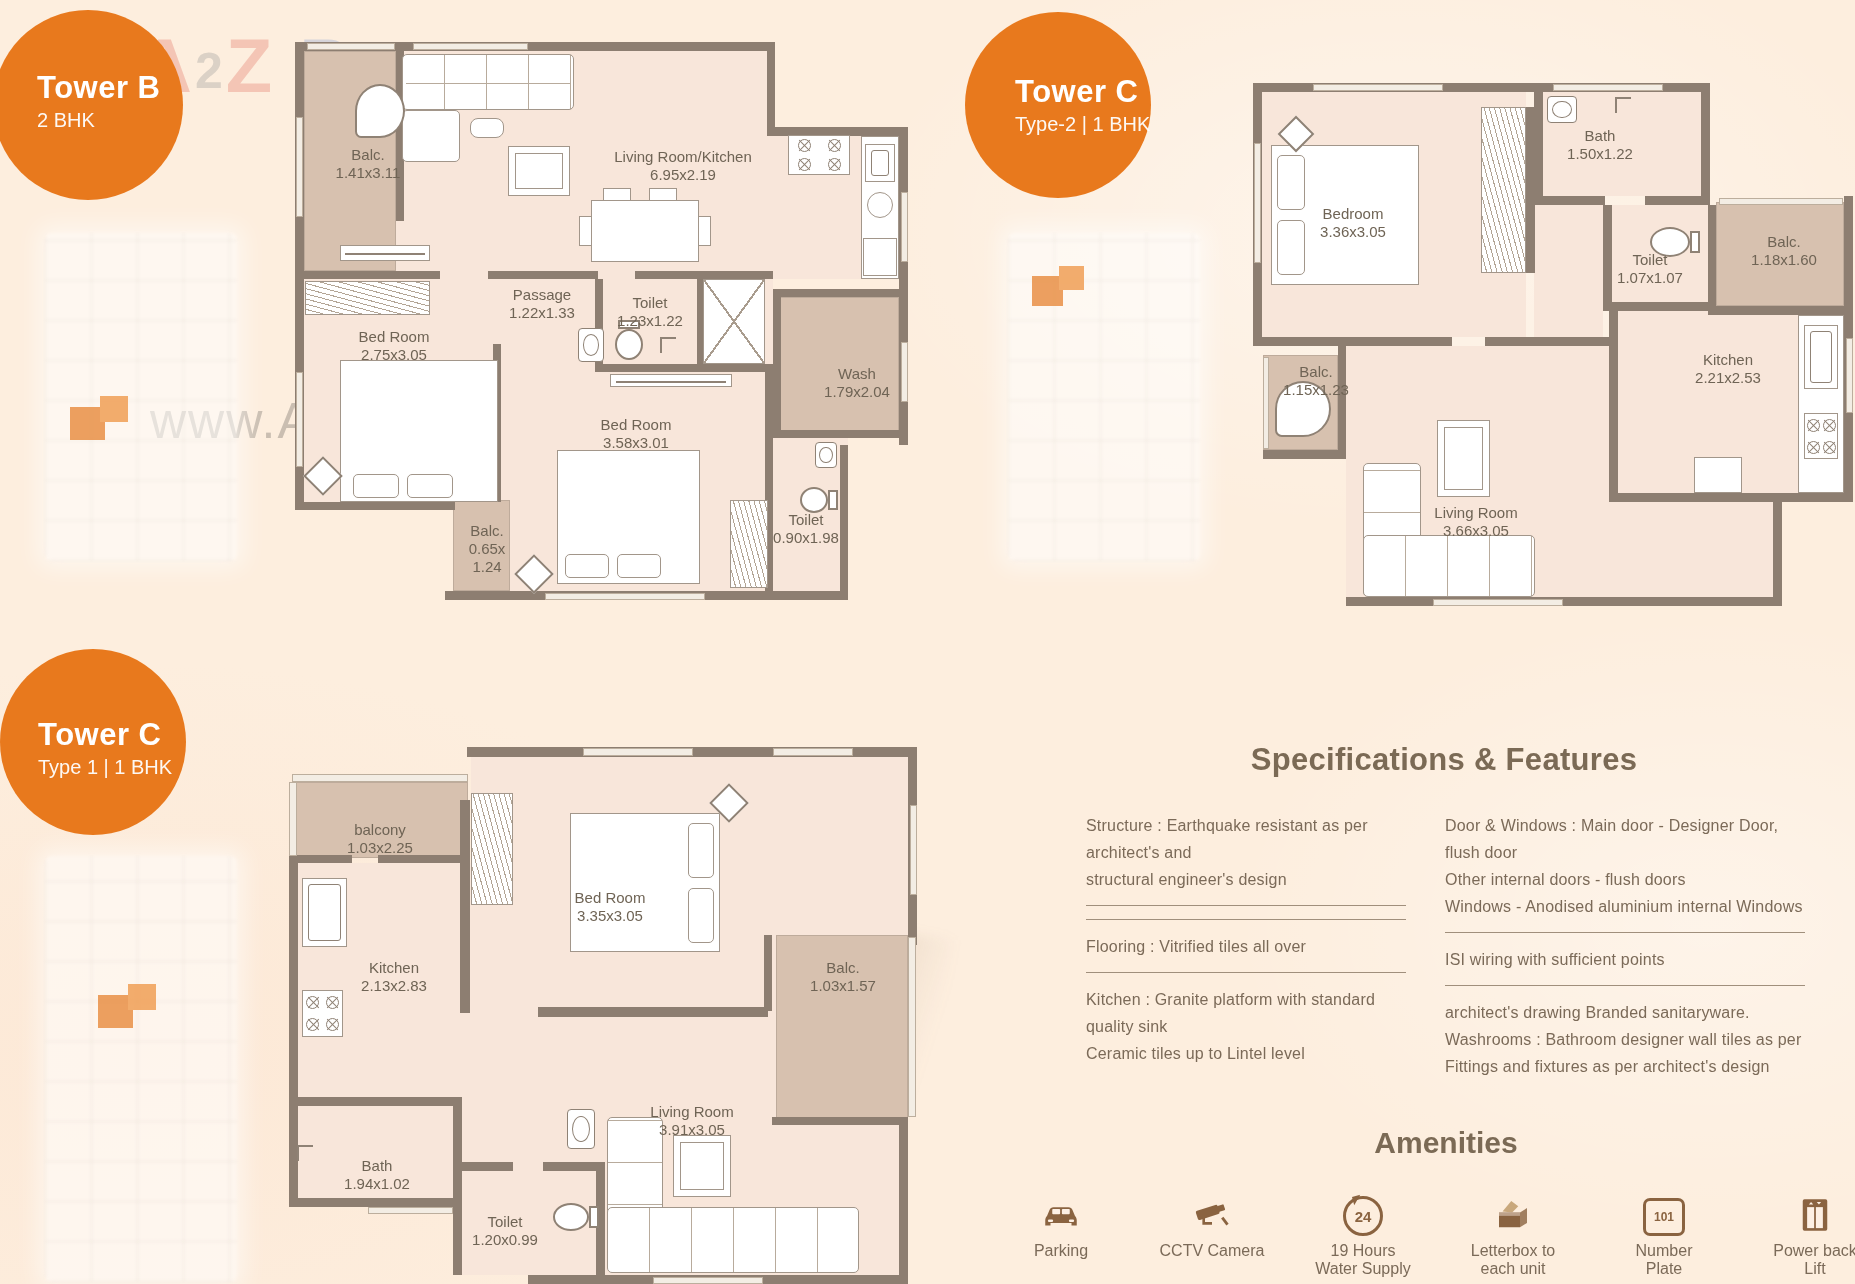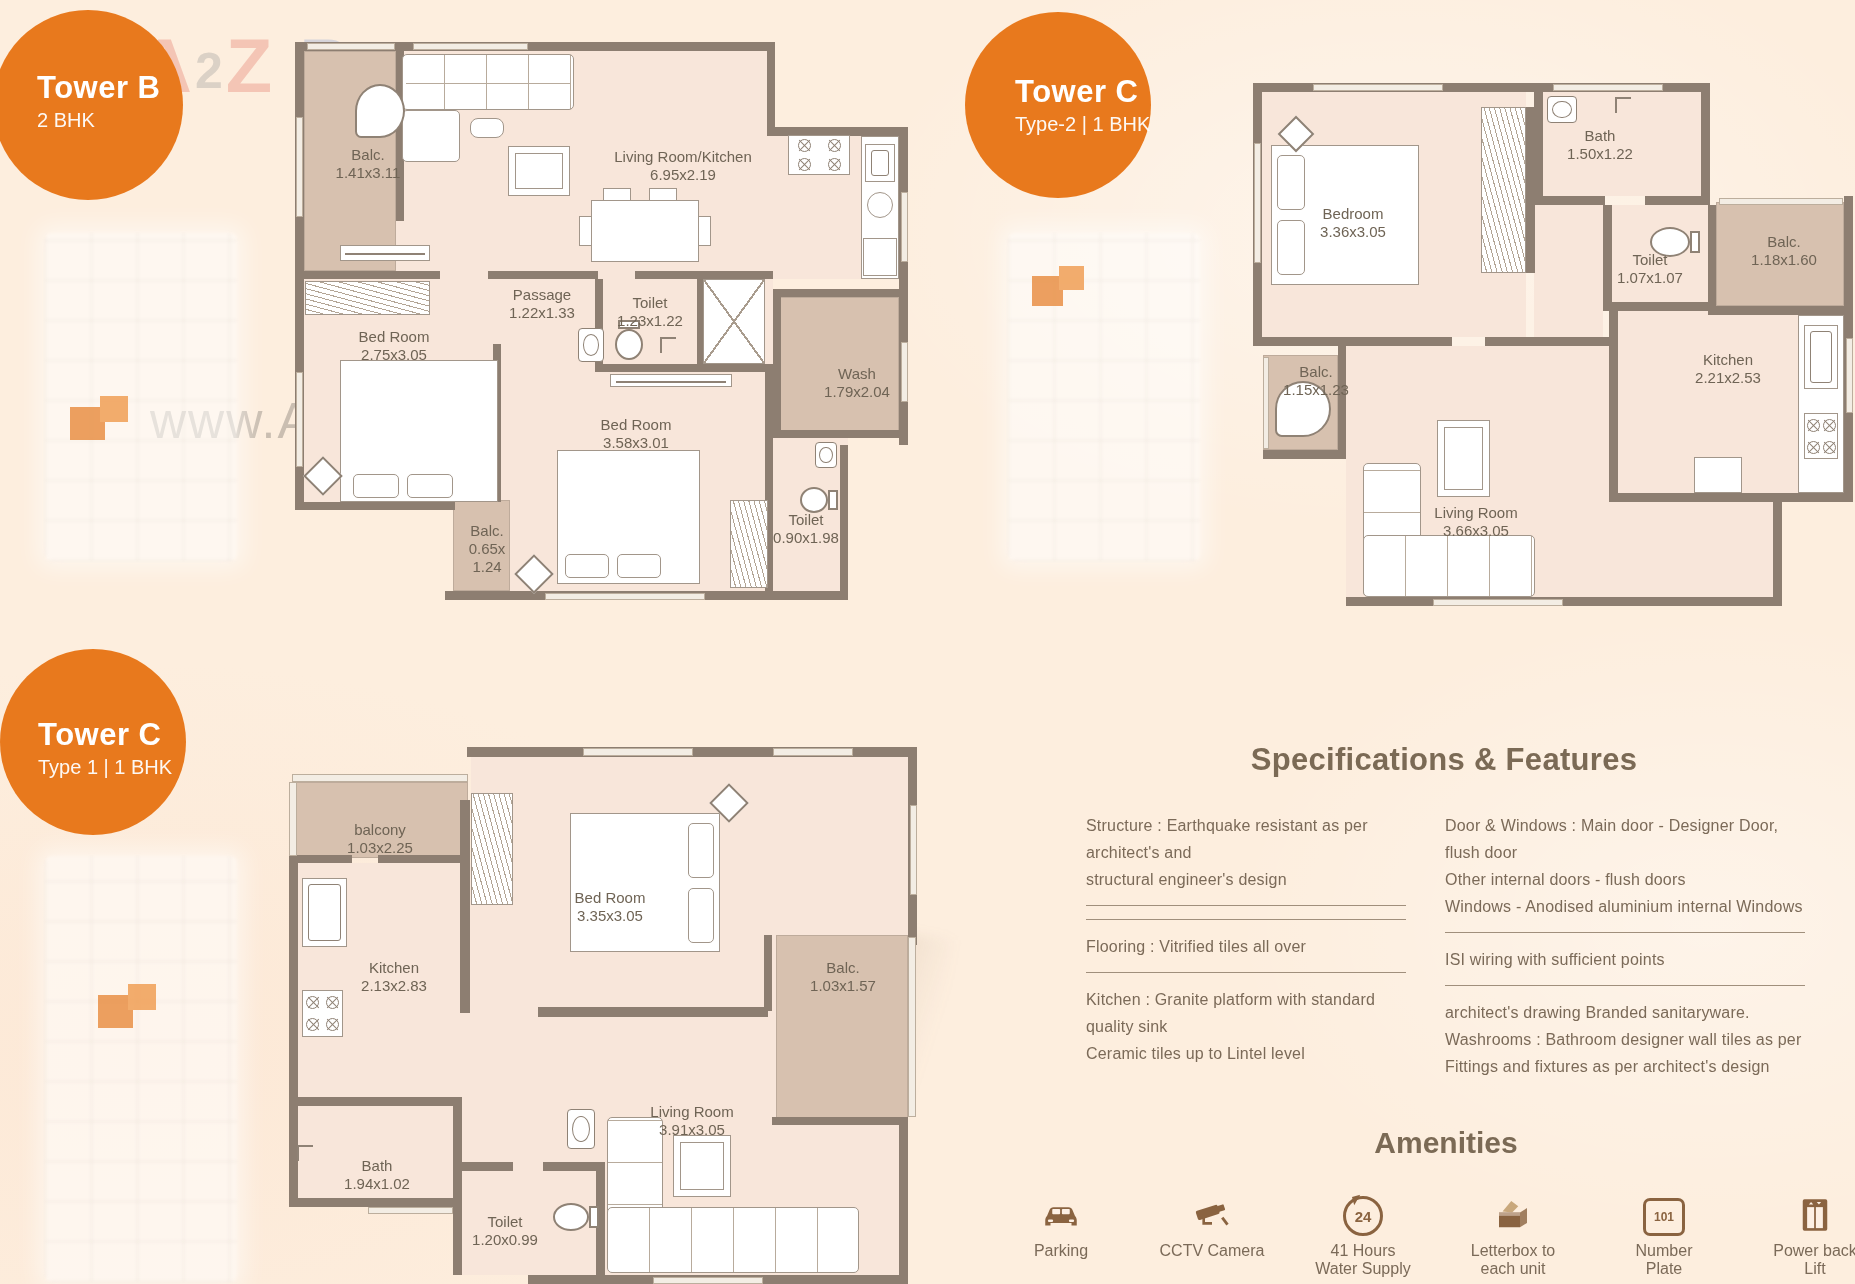--- a/index.html
+++ b/index.html
@@ -493,21 +493,21 @@
     <div class="amen-l">CCTV Camera</div>
     <div class="amen-l2"></div>
   </div>
 
   <div class="amen-item" style="left:1288px;top:1188px">
     <div class="amen-icon">
       <div class="clock">
           <span>24</span>
         </div>
     </div>
-    <div class="amen-l">41 Hours</div>
+    <div class="amen-l">19 Hours</div>
     <div class="amen-l2">Water Supply</div>
   </div>
 
   <div class="amen-item" style="left:1438px;top:1188px">
     <div class="amen-icon">
       <svg viewBox="0 0 48 48" width="44" height="42">
           <path d="M12 20l10-12 8 6-7 7z" fill="#c9a87c"></path>
           <g fill="currentColor">
             <path d="M8 21h24v17H8z"></path>
             <path d="M32 21l8-5v17l-8 5z" opacity=".8"></path>

